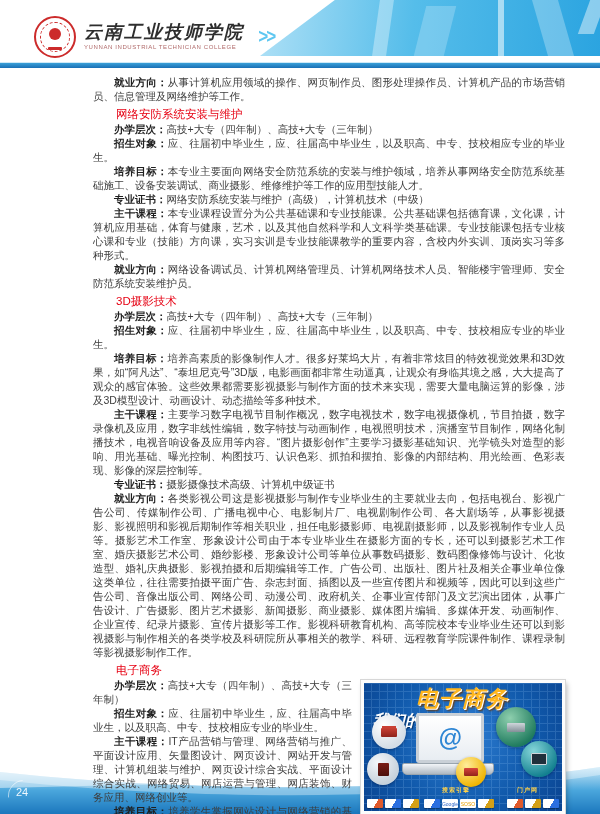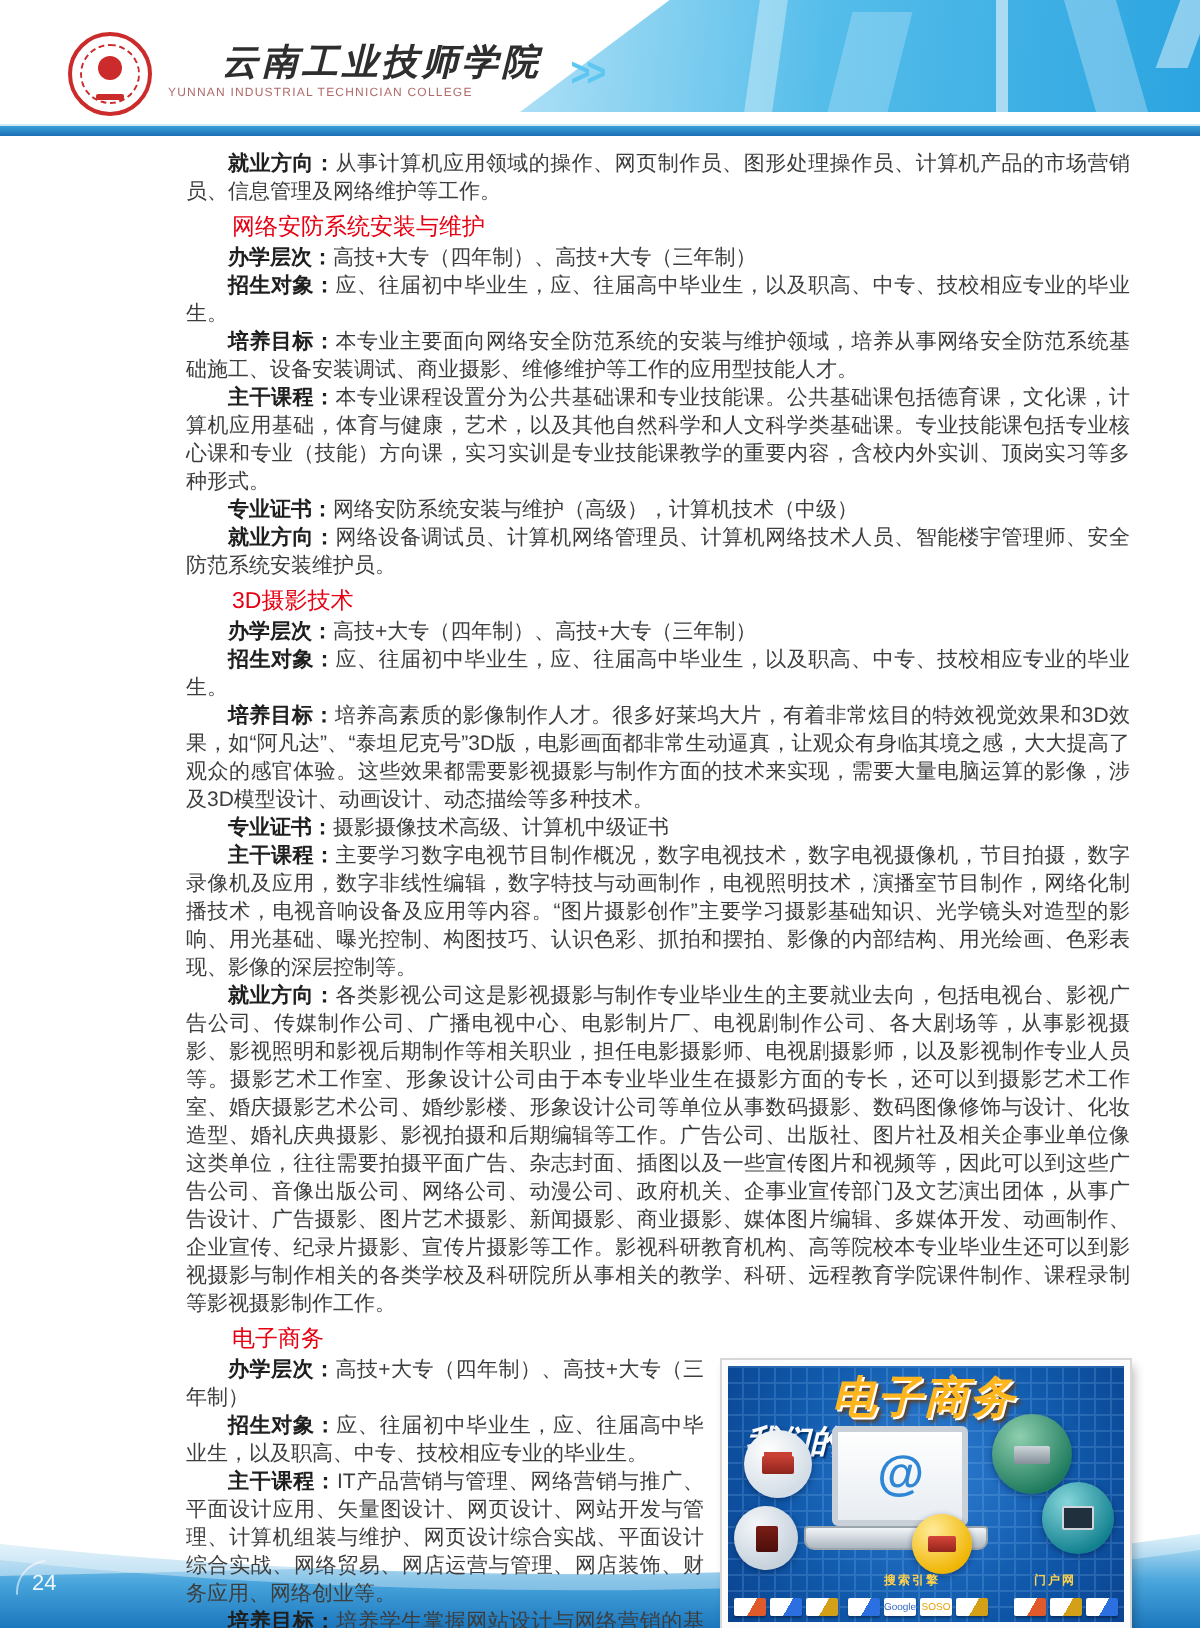--- a/index.html
+++ b/index.html
@@ -18,21 +18,21 @@
   .shard.s3{right:96px;top:0;width:6px;height:56px;background:rgba(255,255,255,.55);}
   .shard.s4{right:34px;top:0;width:26px;height:56px;transform:skewX(16deg);background:rgba(255,255,255,.28);}
   .shard.s5{right:0;top:0;width:16px;height:34px;background:rgba(255,255,255,.45);transform:skewX(-20deg);}
   .logo-wrap{position:absolute;left:34px;top:16px;display:flex;align-items:center;gap:8px;}
   .seal{width:38px;height:38px;border-radius:50%;border:2px solid #cc2b2b;background:#fff;position:relative;flex:0 0 auto;}
   .seal-ring{position:absolute;inset:4px;border:1px dashed #cc2b2b;border-radius:50%;}
   .seal-core{position:absolute;left:50%;top:42%;transform:translate(-50%,-50%);width:12px;height:12px;background:#cc2b2b;border-radius:50%;}
   .seal-base{position:absolute;left:50%;bottom:6px;transform:translateX(-50%);width:14px;height:3px;background:#cc2b2b;border-radius:1px;}
   .name-block{display:flex;flex-direction:column;line-height:1.05;}
   .name-zh{font-family:"DejaVu Serif","Liberation Serif",serif;font-weight:bold;font-style:italic;
-    font-size:18px;color:#2e2e2e;letter-spacing:2px;white-space:nowrap;margin-left:27px;}
+    font-size:18px;color:#2e2e2e;letter-spacing:2px;white-space:nowrap;}
   .name-en{font-size:6px;color:#b06a6a;letter-spacing:.6px;margin-top:2px;white-space:nowrap;}
   .chevrons{font-size:17px;font-weight:bold;color:#5ec7f1;font-style:italic;letter-spacing:-2px;margin-left:6px;transform:scaleY(1.2);}
   .blue-rule{height:5px;border-top:1px solid #cfe9f7;background:linear-gradient(to bottom,#3aa0d8,#1a6fb5);}
   
   .content{position:relative;z-index:2;padding:7px 35px 0 56px;margin-left:37px;}
   .para{margin:0;text-indent:2em;text-align:justify;font-size:10.5px;line-height:14px;color:#3d3d3d;}
   .para .lbl{color:#1f1f1f;}
   .sec-title{margin:4px 0 0;text-indent:2em;font-size:11.5px;font-weight:normal;color:#e60012;line-height:15px;}
   
   .promo{float:right;width:198px;height:128px;margin:2px 0 5px 9px;
@@ -112,30 +112,30 @@
 <div class="blue-rule"></div>
 
 <div class="content">
 
   <p class="para"><b class="lbl">就业方向：</b><span>从事计算机应用领域的操作、网页制作员、图形处理操作员、计算机产品的市场营销员、信息管理及网络维护等工作。</span></p>
 
   <h3 class="sec-title">网络安防系统安装与维护</h3>
   <p class="para"><b class="lbl">办学层次：</b><span>高技+大专（四年制）、高技+大专（三年制）</span></p>
   <p class="para"><b class="lbl">招生对象：</b><span>应、往届初中毕业生，应、往届高中毕业生，以及职高、中专、技校相应专业的毕业生。</span></p>
   <p class="para"><b class="lbl">培养目标：</b><span>本专业主要面向网络安全防范系统的安装与维护领域，培养从事网络安全防范系统基础施工、设备安装调试、商业摄影、维修维护等工作的应用型技能人才。</span></p>
+  <p class="para"><b class="lbl">专业证书：</b><span>网络安防系统安装与维护（高级），计算机技术（中级）</span></p>
   <p class="para"><b class="lbl">主干课程：</b><span>本专业课程设置分为公共基础课和专业技能课。公共基础课包括德育课，文化课，计算机应用基础，体育与健康，艺术，以及其他自然科学和人文科学类基础课。专业技能课包括专业核心课和专业（技能）方向课，实习实训是专业技能课教学的重要内容，含校内外实训、顶岗实习等多种形式。</span></p>
-  <p class="para"><b class="lbl">专业证书：</b><span>网络安防系统安装与维护（高级），计算机技术（中级）</span></p>
   <p class="para"><b class="lbl">就业方向：</b><span>网络设备调试员、计算机网络管理员、计算机网络技术人员、智能楼宇管理师、安全防范系统安装维护员。</span></p>
 
   <h3 class="sec-title">3D摄影技术</h3>
   <p class="para"><b class="lbl">办学层次：</b><span>高技+大专（四年制）、高技+大专（三年制）</span></p>
   <p class="para"><b class="lbl">招生对象：</b><span>应、往届初中毕业生，应、往届高中毕业生，以及职高、中专、技校相应专业的毕业生。</span></p>
   <p class="para"><b class="lbl">培养目标：</b><span>培养高素质的影像制作人才。很多好莱坞大片，有着非常炫目的特效视觉效果和3D效果，如“阿凡达”、“泰坦尼克号”3D版，电影画面都非常生动逼真，让观众有身临其境之感，大大提高了观众的感官体验。这些效果都需要影视摄影与制作方面的技术来实现，需要大量电脑运算的影像，涉及3D模型设计、动画设计、动态描绘等多种技术。</span></p>
+  <p class="para"><b class="lbl">主干课程：</b><span>主要学习数字电视节目制作概况，数字电视技术，数字电视摄像机，节目拍摄，数字录像机及应用，数字非线性编辑，数字特技与动画制作，电视照明技术，演播室节目制作，网络化制播技术，电视音响设备及应用等内容。“图片摄影创作”主要学习摄影基础知识、光学镜头对造型的影响、用光基础、曝光控制、构图技巧、认识色彩、抓拍和摆拍、影像的内部结构、用光绘画、色彩表现、影像的深层控制等。</span></p>
   <p class="para"><b class="lbl">专业证书：</b><span>摄影摄像技术高级、计算机中级证书</span></p>
-  <p class="para"><b class="lbl">主干课程：</b><span>主要学习数字电视节目制作概况，数字电视技术，数字电视摄像机，节目拍摄，数字录像机及应用，数字非线性编辑，数字特技与动画制作，电视照明技术，演播室节目制作，网络化制播技术，电视音响设备及应用等内容。“图片摄影创作”主要学习摄影基础知识、光学镜头对造型的影响、用光基础、曝光控制、构图技巧、认识色彩、抓拍和摆拍、影像的内部结构、用光绘画、色彩表现、影像的深层控制等。</span></p>
   <p class="para"><b class="lbl">就业方向：</b><span>各类影视公司这是影视摄影与制作专业毕业生的主要就业去向，包括电视台、影视广告公司、传媒制作公司、广播电视中心、电影制片厂、电视剧制作公司、各大剧场等，从事影视摄影、影视照明和影视后期制作等相关职业，担任电影摄影师、电视剧摄影师，以及影视制作专业人员等。摄影艺术工作室、形象设计公司由于本专业毕业生在摄影方面的专长，还可以到摄影艺术工作室、婚庆摄影艺术公司、婚纱影楼、形象设计公司等单位从事数码摄影、数码图像修饰与设计、化妆造型、婚礼庆典摄影、影视拍摄和后期编辑等工作。广告公司、出版社、图片社及相关企事业单位像这类单位，往往需要拍摄平面广告、杂志封面、插图以及一些宣传图片和视频等，因此可以到这些广告公司、音像出版公司、网络公司、动漫公司、政府机关、企事业宣传部门及文艺演出团体，从事广告设计、广告摄影、图片艺术摄影、新闻摄影、商业摄影、媒体图片编辑、多媒体开发、动画制作、企业宣传、纪录片摄影、宣传片摄影等工作。影视科研教育机构、高等院校本专业毕业生还可以到影视摄影与制作相关的各类学校及科研院所从事相关的教学、科研、远程教育学院课件制作、课程录制等影视摄影制作工作。</span></p>
 
   <h3 class="sec-title">电子商务</h3>
   <div class="clearfix">
     <div class="promo">
       <div class="promo-grid"></div>
       <span class="promo-prefix">我们的</span>
       <span class="promo-title">电子商务</span>
       <div class="laptop-screen">
           <span class="laptop-swoosh">@</span>

